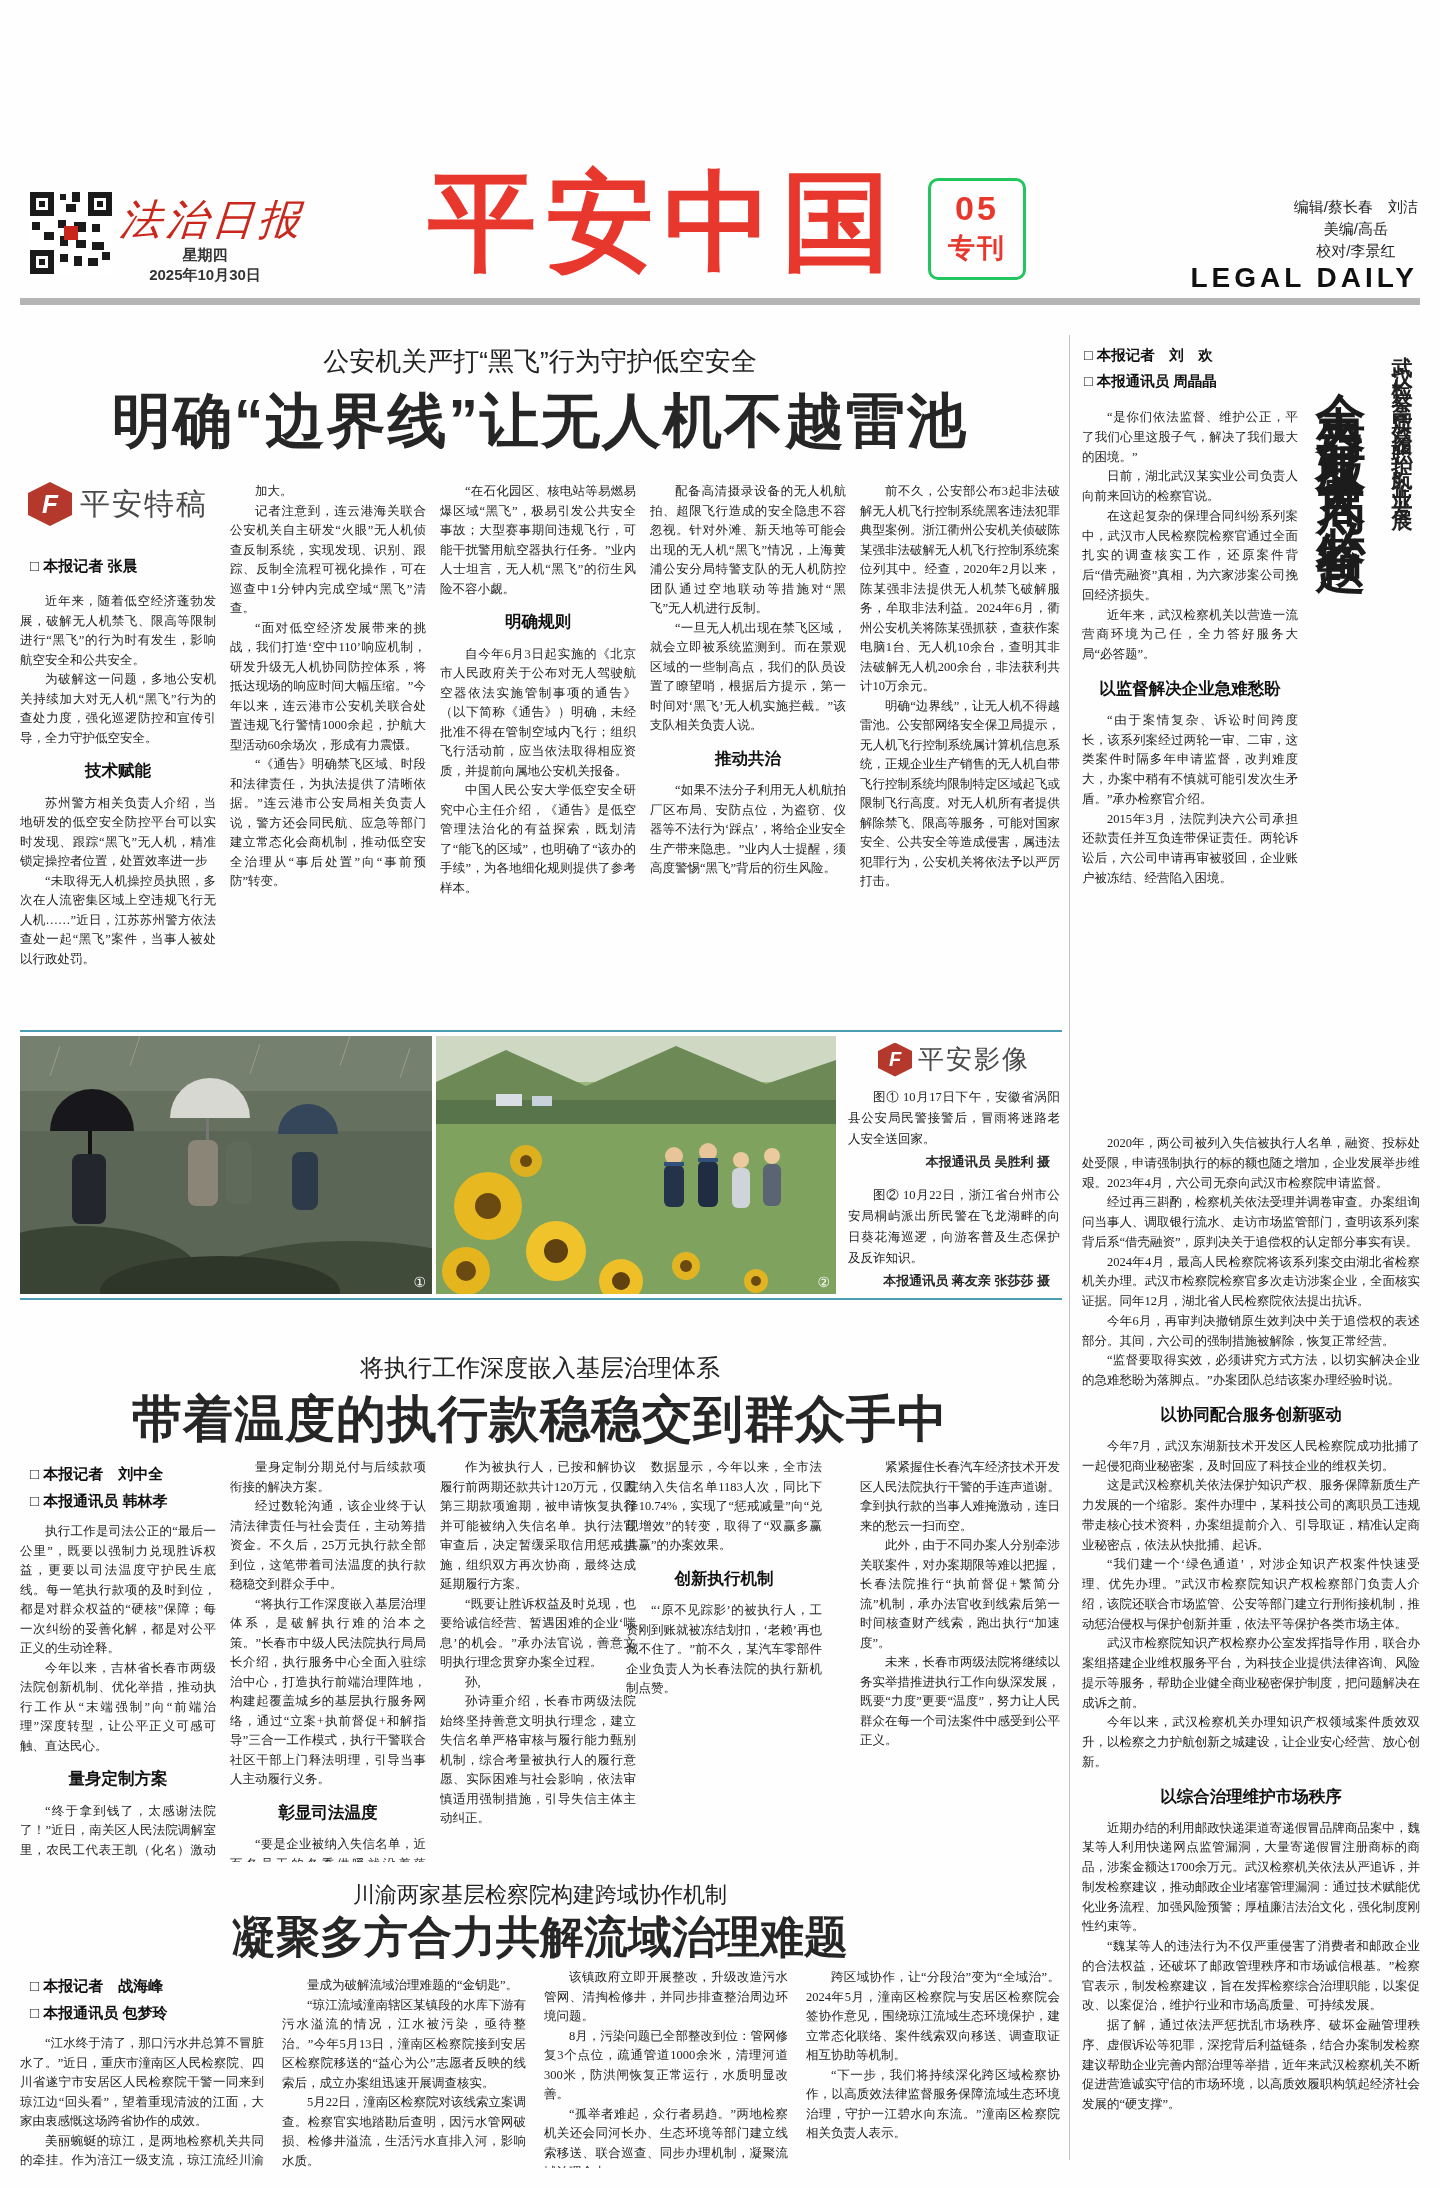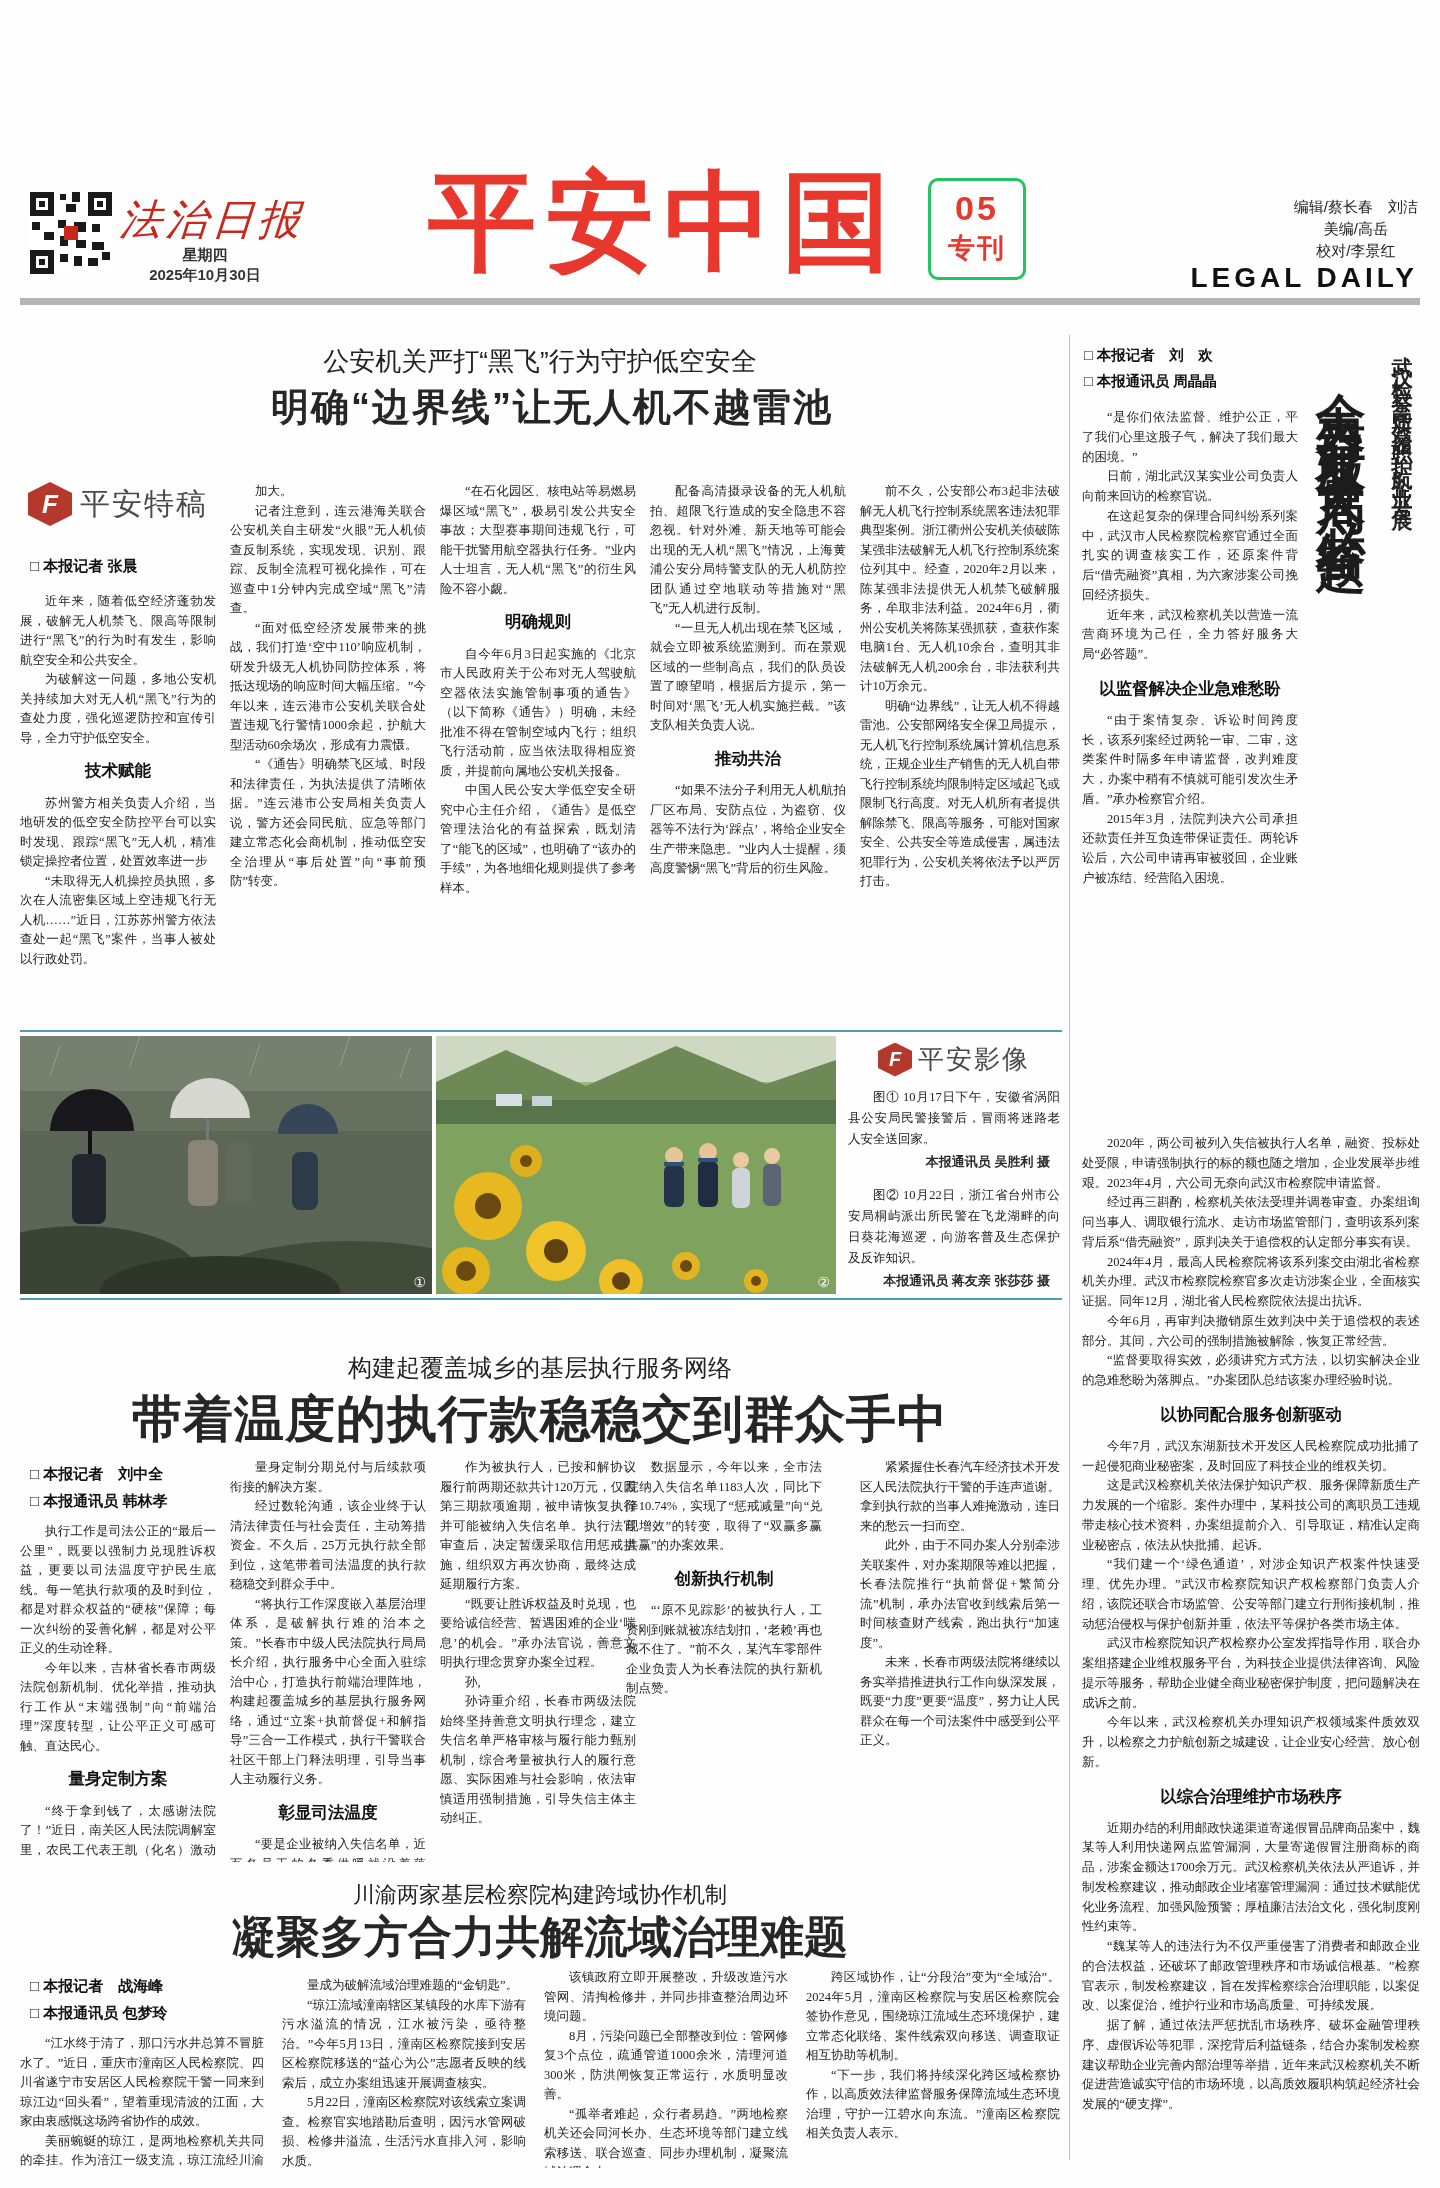--- a/index.html
+++ b/index.html
@@ -106,21 +106,21 @@
   <div class="editors">
     <div>编辑/蔡长春　刘洁</div>
     <div>美编/高岳</div>
     <div>校对/李景红</div>
   </div>
   <div class="legal-daily">LEGAL DAILY</div>
   <div class="gray-bar"></div>
   <div class="divider-v"></div>
 
   <div class="kicker" style="left:20px;top:344px;width:1040px;font-size:26px;">公安机关严打“黑飞”行为守护低空安全</div>
-  <div class="headline" style="left:32px;top:382px;width:1040px;font-size:38px;letter-spacing:2px;">明确“边界线”让无人机不越雷池</div>
+  <div class="headline" style="left:20px;top:382px;width:1040px;font-size:59px;letter-spacing:2px;">明确“边界线”让无人机不越雷池</div>
 
   <div class="tagrow" style="left:28px;top:482px;">
     <div class="cube">F</div>
     <div class="tagtext">平安特稿</div>
   </div>
   <div class="byline" style="position:absolute;left:30px;top:552px;">□ 本报记者 张晨</div>
 
   <div class="col" style="left:20px;top:592px;width:196px;height:414px;">
       <p class="para">近年来，随着低空经济蓬勃发展，破解无人机禁飞、限高等限制进行“黑飞”的行为时有发生，影响航空安全和公共安全。</p>
       <p class="para">为破解这一问题，多地公安机关持续加大对无人机“黑飞”行为的查处力度，强化巡逻防控和宣传引导，全力守护低空安全。</p>
@@ -227,21 +227,21 @@
     <div class="caption-logo">
       <div class="cube">F</div>
       <div class="tagtext">平安影像</div>
     </div>
     <p class="cap">图① 10月17日下午，安徽省涡阳县公安局民警接警后，冒雨将迷路老人安全送回家。</p>
     <div class="cap-credit">本报通讯员 吴胜利 摄</div>
     <p class="cap">图② 10月22日，浙江省台州市公安局桐屿派出所民警在飞龙湖畔的向日葵花海巡逻，向游客普及生态保护及反诈知识。</p>
     <div class="cap-credit">本报通讯员 蒋友亲 张莎莎 摄</div>
   </div>
 
-  <div class="kicker" style="left:20px;top:1352px;width:1040px;font-size:24px;">构建起覆盖城乡的基层执行服务网络</div>
+  <div class="kicker" style="left:20px;top:1352px;width:1040px;font-size:24px;">将执行工作深度嵌入基层治理体系</div>
   <div class="headline" style="left:20px;top:1386px;width:1040px;font-size:50px;letter-spacing:1px;">带着温度的执行款稳稳交到群众手中</div>
   <div class="byline" style="position:absolute;left:30px;top:1460px;">
     <div>□ 本报记者　刘中全</div>
     <div>□ 本报通讯员 韩林孝</div>
   </div>
   <div class="col" style="left:20px;top:1522px;width:196px;height:340px;">
       <p class="para">执行工作是司法公正的“最后一公里”，既要以强制力兑现胜诉权益，更要以司法温度守护民生底线。每一笔执行款项的及时到位，都是对群众权益的“硬核”保障；每一次纠纷的妥善化解，都是对公平正义的生动诠释。</p>
       <p class="para">今年以来，吉林省长春市两级法院创新机制、优化举措，推动执行工作从“末端强制”向“前端治理”深度转型，让公平正义可感可触、直达民心。</p>
       <h3 class="subhead">量身定制方案</h3>
       <p class="para">“终于拿到钱了，太感谢法院了！”近日，南关区人民法院调解室里，农民工代表王凯（化名）激动地说。这笔被拖欠的25万元工资，承载着14名农民工的血汗与期盼。</p>

